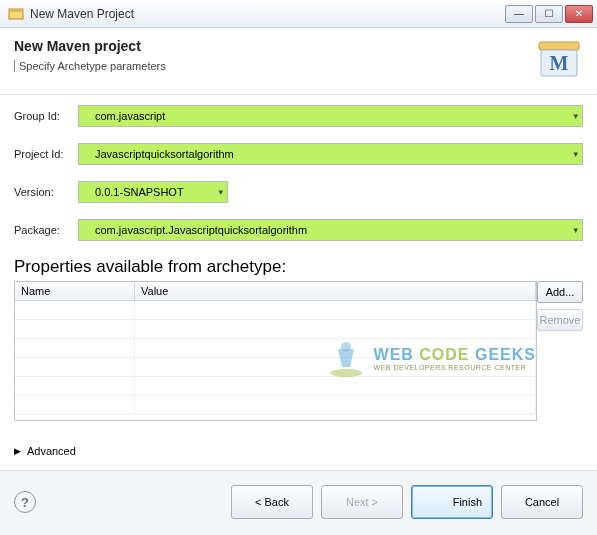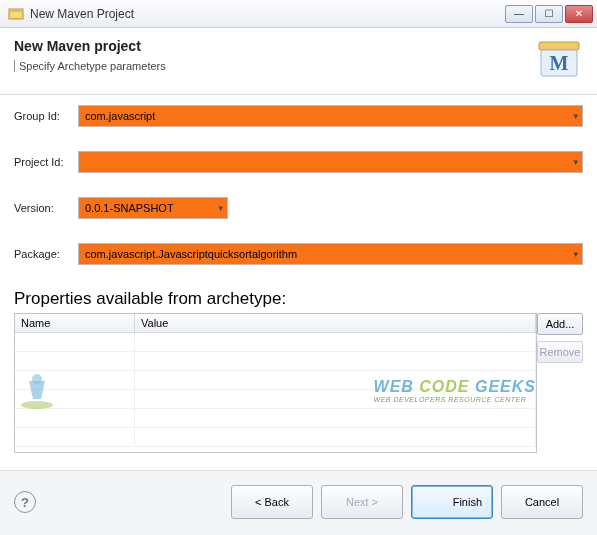--- a/index.html
+++ b/index.html
@@ -39,26 +39,26 @@
       padding: 10px 14px 14px 14px;
       display:flex;justify-content:space-between;align-items:flex-start;
     }
     .header-text h1 { font-size: 14px; font-weight: bold; color:#222; margin-bottom:6px;}
     .header-text p { font-size: 11px; color:#444; padding-left:4px; border-left:1px solid #888;}
     .header-icon {
       width: 48px; height: 42px;
       display:flex;align-items:center;justify-content:center;
     }
     .form-area { padding: 10px 14px 6px 14px; }
-    .form-row { display:flex; align-items:center; margin-bottom:24px; gap:6px;}
+    .form-row { display:flex; align-items:center; margin-bottom:16px; gap:6px;}
     .form-label { width: 58px; font-size:11px; color:#222;}
     .combo {
       flex:1; height:22px; border:1px solid #b6b9bf;
-      background:#f97316; display:flex;align-items:center;
-      padding:0 6px; position:relative;
+      background:#bef264; display:flex;align-items:center;
+      padding:0 16px; position:relative;
       font-size:11px;
     }
     .combo .arrow {
       position:absolute; right:4px; top:50%; transform:translateY(-50%);
       font-size:9px; color:#444;
     }
     .combo.short { flex:0 0 150px; }
     .section-label { font-size:17px; margin:6px 0 4px 0; display:block;}
     .table-wrap { display:flex; }
     .table {
@@ -68,22 +68,22 @@
     .th { padding:3px 6px; font-size:11px; border-right:1px solid #d2d6dd;}
     .th.name { width:120px;}
     .th.value { flex:1;}
     .table-body { position:relative; height:115px;}
     .table-body .row { display:flex; border-bottom:1px solid #eef0f4; height:19px;}
     .table-body .cell { border-right:1px solid #eef0f4;}
     .table-body .cell.name { width:120px;}
     .table-body .cell.value { flex:1;}
     .watermark {
       position:absolute; inset:0;
-      display:flex;align-items:center;justify-content:space-between;
-      pointer-events:none; opacity:0.85;font-style:italic;
+      display:flex;align-items:center;justify-content:flex-end;
+      pointer-events:none; opacity:0.85;
     }
     .watermark-text { display:flex;flex-direction:column;align-items:flex-start;margin-left:6px;}
     .wm-main { font-size:16px; font-weight:bold; letter-spacing:1px;}
     .wm-sub { font-size:7px; letter-spacing:0.5px; color:#6f8a3a;}
     .side-btns { display:flex; flex-direction:column; gap:6px;}
     .side-btn {
       width:46px; height:22px; border:1px solid #adb2bb;
       background:linear-gradient(#fbfcfe,#e8ecf3); border-radius:2px;
       font-size:11px; display:flex;align-items:center;justify-content:center;
     }
@@ -148,20 +148,21 @@
   <div class="form-row">
     <span class="form-label">Group Id:</span>
     <div class="combo">
       <span>com.javascript</span>
       <span class="arrow">▾</span>
     </div>
   </div>
   <div class="form-row">
     <span class="form-label">Project Id:</span>
     <div class="combo">
+      <span>Javascriptquicksortalgorithm</span>
       <span class="arrow">▾</span>
     </div>
   </div>
   <div class="form-row">
     <span class="form-label">Version:</span>
     <div class="combo short">
       <span>0.0.1-SNAPSHOT</span>
       <span class="arrow">▾</span>
     </div>
   </div>

